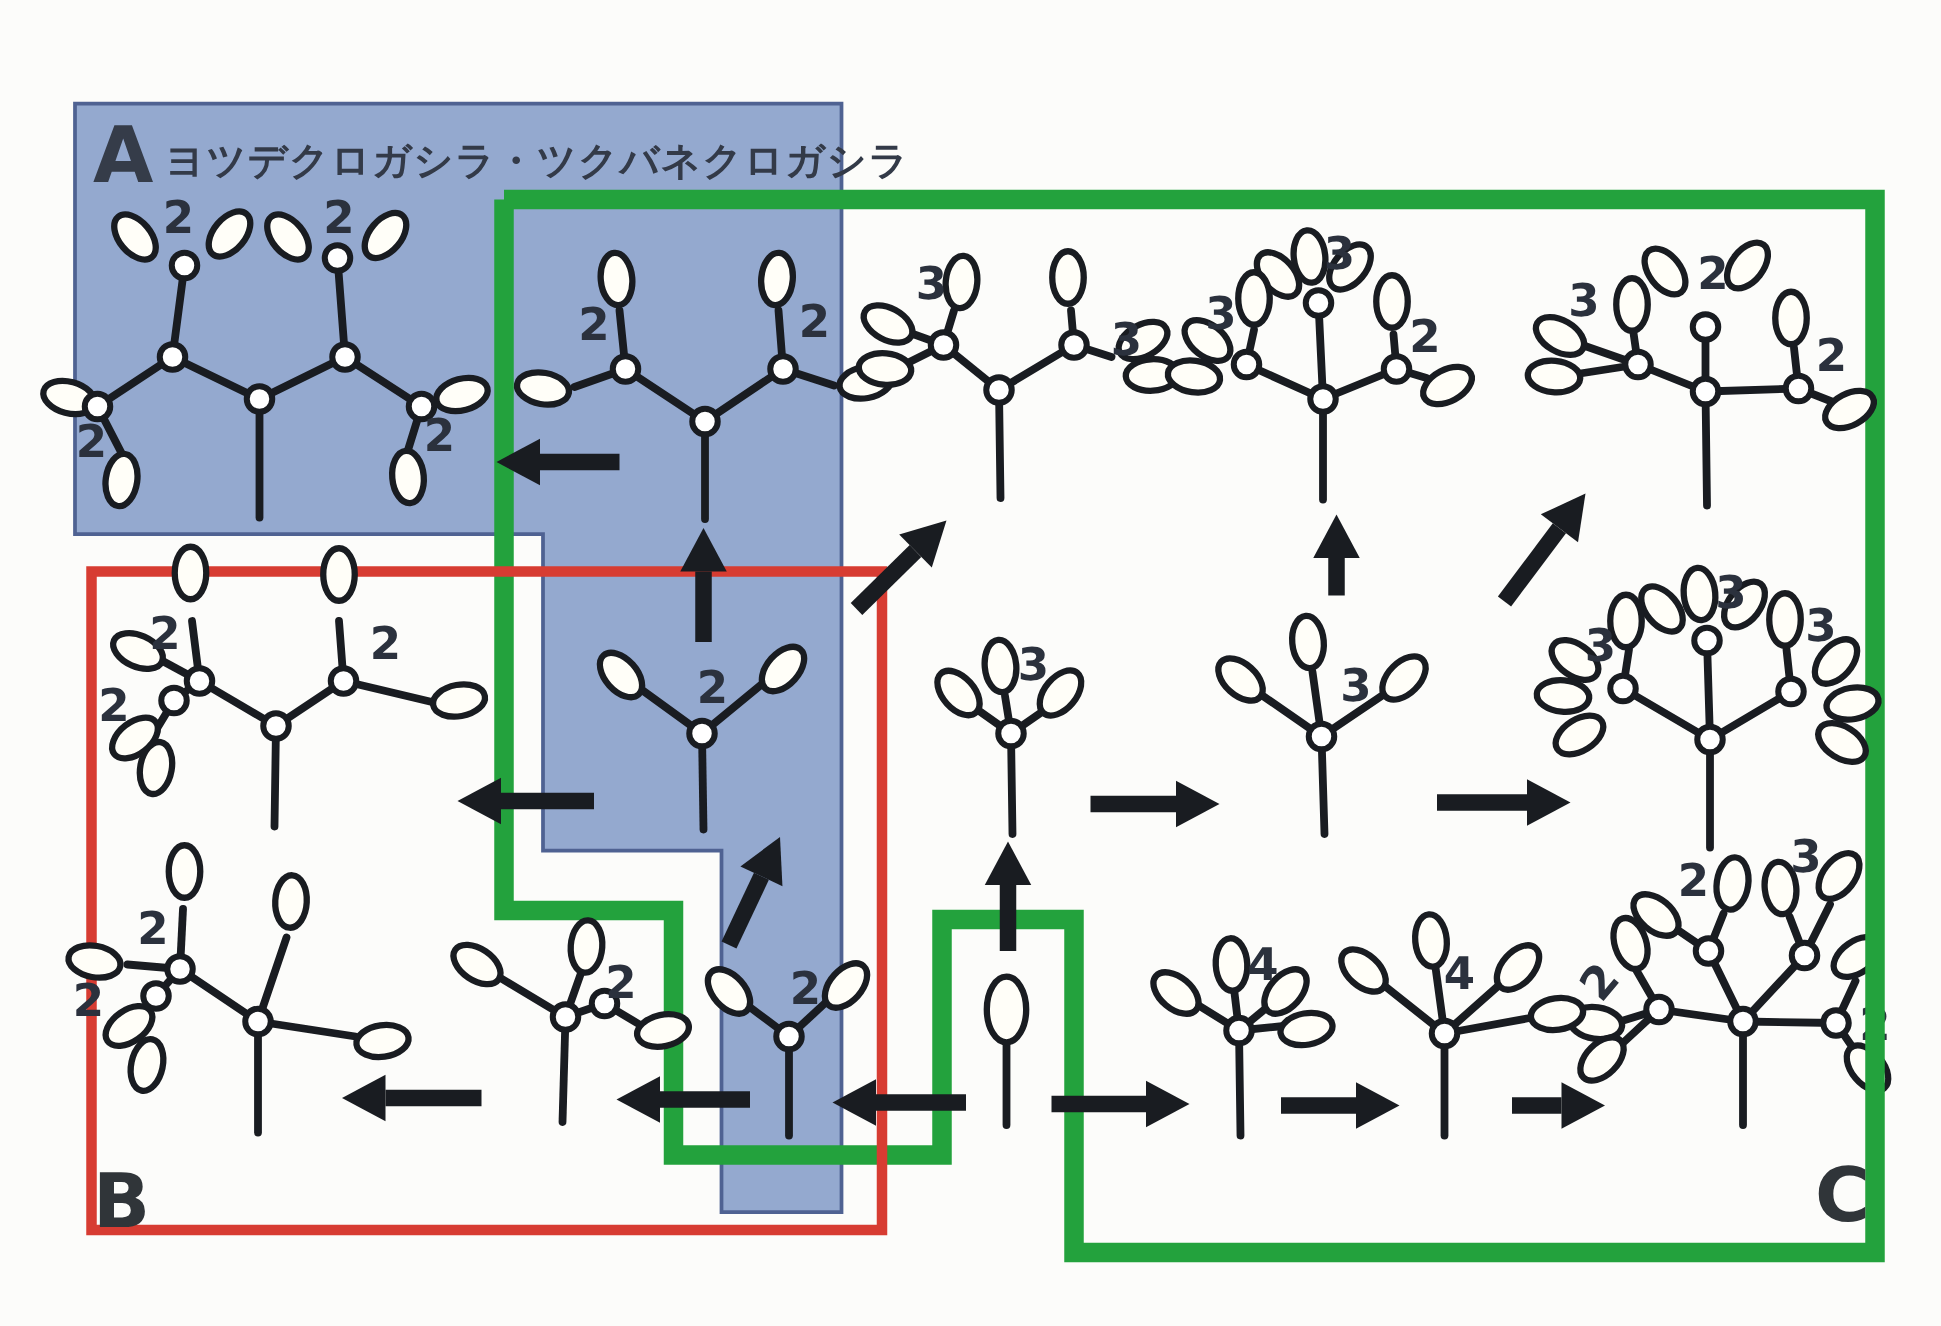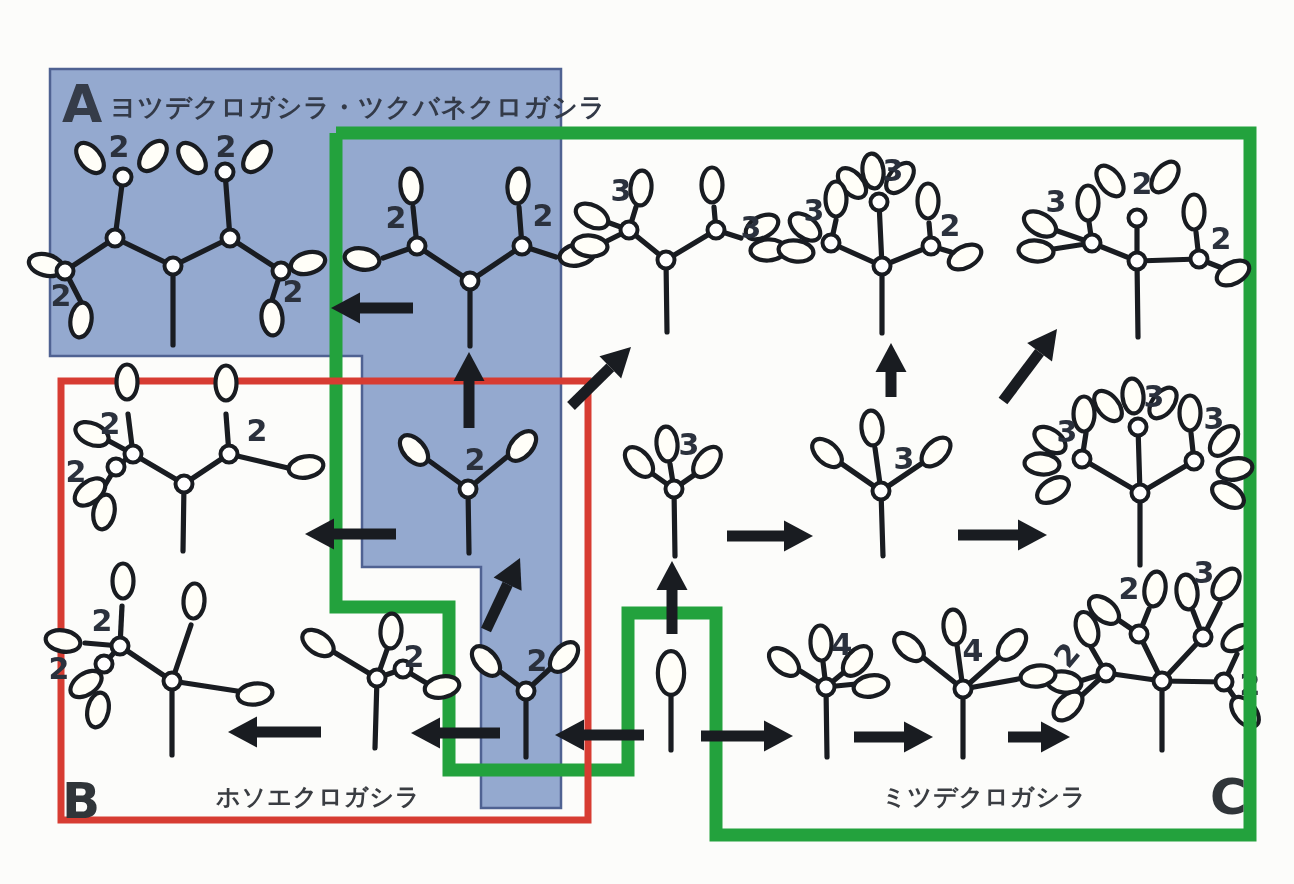--- a/index.html
+++ b/index.html
@@ -392,17 +392,15 @@
         <ellipse cx="1038" cy="676" rx="10.5" ry="17.5" fill="#fffef8" stroke="#191c21" stroke-width="4.2" transform="rotate(82 1038 676)"></ellipse>
         <circle cx="963" cy="689" r="8.5" fill="#ffffff" stroke="#191c21" stroke-width="4"></circle>
         <text x="973" y="650" fill="#2b313d" font-size="30" font-weight="bold" font-family="&quot;DejaVu Sans&quot;,&quot;Liberation Sans&quot;,sans-serif" text-anchor="middle" dominant-baseline="central">4</text>
       </g>
     </svg>
 
   <div class="region-letter letter-a">A</div>
   <div class="caption caption-a">ヨツデクロガシラ・ツクバネクロガシラ</div>
 
   <div class="region-letter letter-b">B</div>
-  <div class="caption caption-b">ホソエクロガシラ</div>
 
   <div class="region-letter letter-c">C</div>
-  <div class="caption caption-c">ミツデクロガシラ</div>
 </div>
 
 </body></html>

